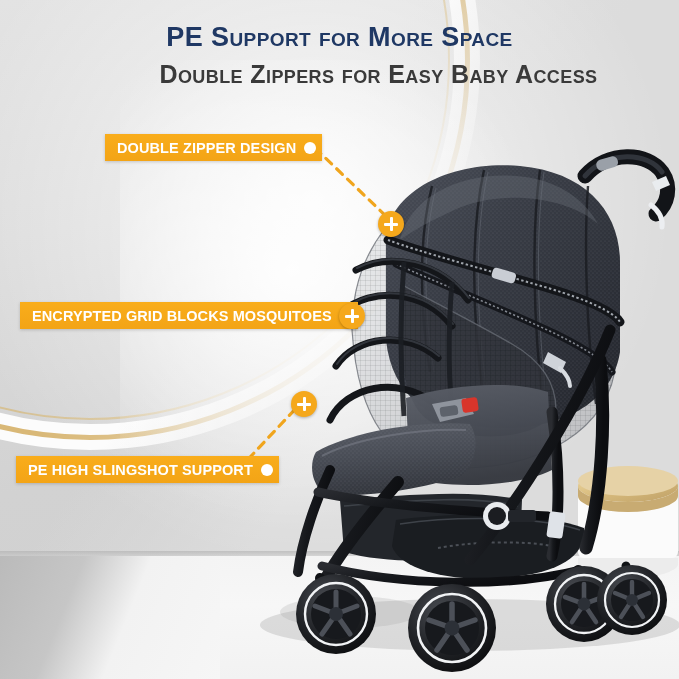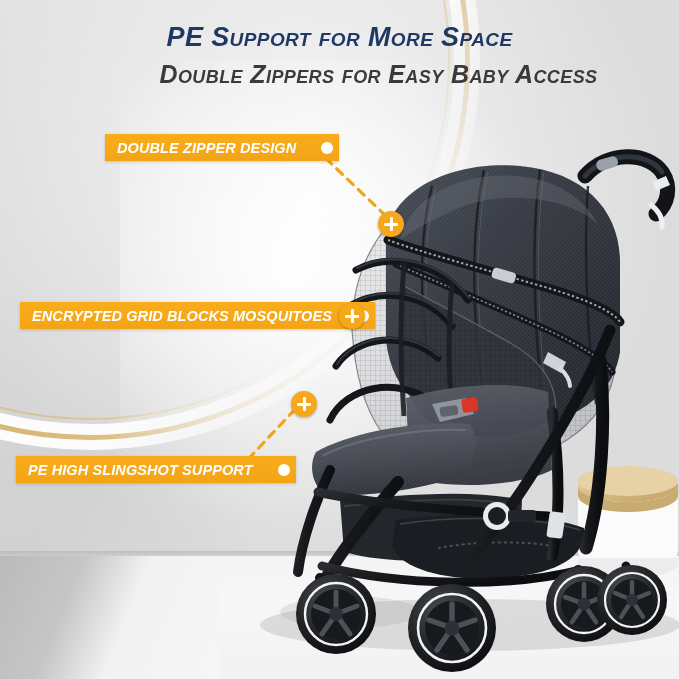--- a/index.html
+++ b/index.html
@@ -1,21 +1,21 @@
 <!DOCTYPE html>
 <html><head>
 <meta charset="utf-8">
 <style>
   html,body{margin:0;padding:0;}
   body{
     width:679px;height:679px;overflow:hidden;
     font-family:"Liberation Sans", sans-serif;
     background:#d9d9d9;
   }
-  #stage{position:relative;width:679px;height:679px;overflow:hidden;font-style:italic;}
+  #stage{position:relative;width:679px;height:679px;overflow:hidden;}
 
   
   .bg-base{
     position:absolute;inset:0;
     background:linear-gradient(170deg,#e3e3e3 0%,#dcdcdc 30%,#d2d2d2 62%,#cfcfcf 100%);
   }
   .bg-vignette{
     position:absolute;inset:0;
     background:radial-gradient(circle at 46% 30%, rgba(255,255,255,.85) 0%, rgba(255,255,255,.35) 32%, rgba(255,255,255,0) 60%);
   }
@@ -70,21 +70,21 @@
   }
 
   
   .stroller{position:absolute;left:0;top:0;width:679px;height:679px;}
 
   
   .badge{
     position:absolute;height:27px;display:flex;align-items:center;
     background:linear-gradient(180deg,#f9ad1b 0%,#f3a416 100%);
     color:#ffffff;font-size:14.5px;font-weight:700;letter-spacing:.1px;
-    padding:0 43px 0 12px;white-space:nowrap;
+    padding:0 26px 0 12px;white-space:nowrap;
     box-shadow:0 1px 3px rgba(0,0,0,.18);
   }
   .badge .dot{
     position:absolute;right:6px;top:50%;transform:translateY(-50%);
     width:12px;height:12px;border-radius:50%;background:#ffffff;
   }
   .badge-1{left:105px;top:134px;}
   .badge-2{left:20px;top:302px;}
   .badge-3{left:16px;top:456px;}
 

